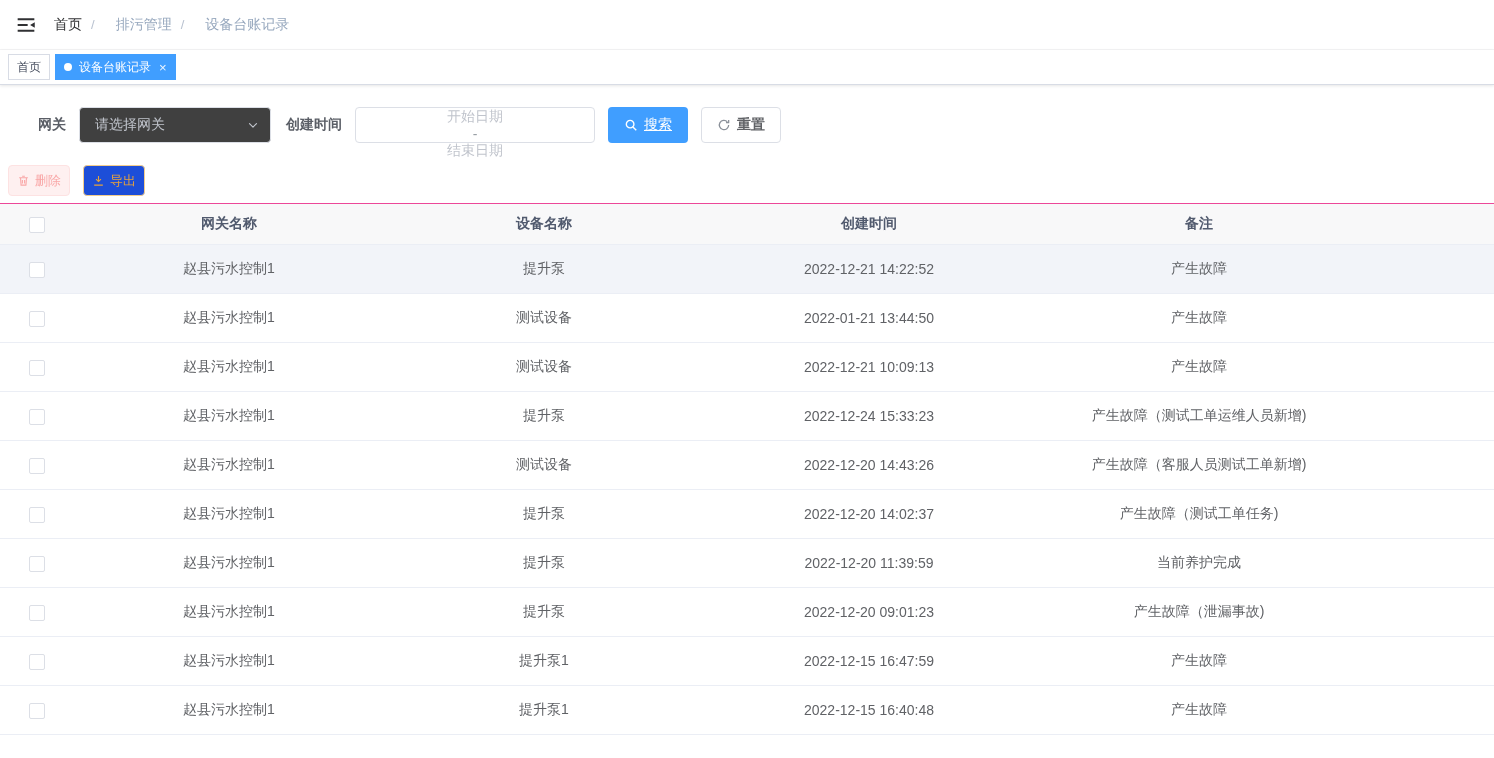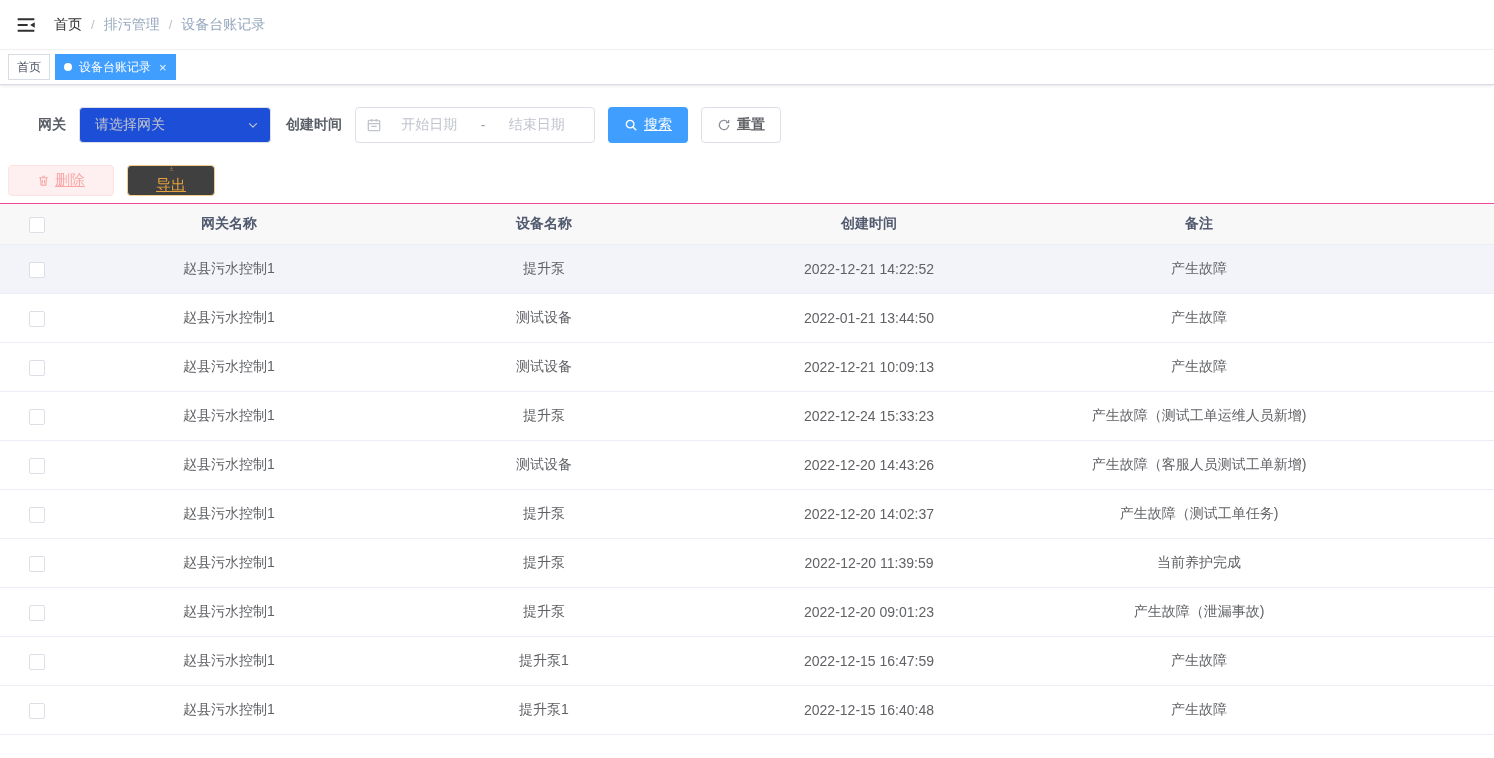--- a/index.html
+++ b/index.html
@@ -5,53 +5,53 @@
   * { margin:0; padding:0; box-sizing:border-box; }
   html,body { width:1494px; height:758px; background:#fff; overflow:hidden;
     font-family:"Liberation Sans","DejaVu Sans",sans-serif; color:#606266; font-size:14px; }
 
   
   .navbar { height:50px; display:flex; align-items:center; padding:0 16px; background:#fff;
     border-bottom:1px solid #f4f4f5; }
   .hamburger { width:20px; height:20px; margin-right:18px; cursor:pointer; display:flex; align-items:center; }
   .breadcrumb { display:flex; align-items:center; gap:9px; font-size:14px; }
   .crumb-home { color:#303133; cursor:pointer; }
-  .crumb { color:#97a8be; }
+  .crumb { color:#97a8be;margin-left:12px; }
   .crumb-sep { color:#b9c2d0; font-size:13px; }
 
   
   .tags-bar { height:35px; display:flex; align-items:center; padding-left:8px; background:#fff;
     border-bottom:1px solid #d8dce5; box-shadow:0 1px 3px 0 rgba(0,0,0,.10); position:relative; z-index:2; }
   .tag { height:26px; display:inline-flex; align-items:center; border:1px solid #d8dce5; background:#fff;
     color:#495060; font-size:12px; padding:0 8px; margin-right:5px; cursor:pointer; }
   .tag.active { background:#409eff; border-color:#409eff; color:#fff; }
   .tag .dot { width:8px; height:8px; border-radius:50%; background:#fff; margin-right:7px; }
   .tag .close { margin-left:8px; font-size:13px; line-height:1; cursor:pointer; opacity:.9; }
 
   
   .filter-bar { display:flex; align-items:center; margin:22px 0 0 38px; }
   .filter-label { font-weight:700; color:#5a5e66; margin-right:13px; white-space:nowrap; }
-  .select-box { width:192px; height:36px; border:1px solid #dcdfe6; border-radius:4px; background:#1d4ed8;
+  .select-box { width:192px; height:36px; border:1px solid #dcdfe6; border-radius:4px; background:#404040;
     display:flex; align-items:center; justify-content:space-between; padding:0 10px 0 15px;
     color:#c0c4cc; margin-right:15px; cursor:pointer; }
   .date-box { width:240px; height:36px; border:1px solid #dcdfe6; border-radius:4px; background:#fff;
-    display:flex; align-items:center; padding:0 10px; color:#c0c4cc; cursor:pointer; }
+    display:flex; align-items:center; padding:0 10px; color:#c0c4cc; cursor:pointer;flex-direction:column; }
   .date-box .ph { flex:1; text-align:center; }
   .date-box .sep { color:#9aa0a6; padding:0 4px; }
   .btn { height:36px; border-radius:4px; padding:0 15px; font-size:14px; display:inline-flex;
     align-items:center; gap:6px; cursor:pointer; border:1px solid transparent; background:#fff; }
   .btn-search { background:#409eff; color:#fff; margin-left:13px;text-decoration:underline; }
   .btn-reset { border-color:#dcdfe6; color:#606266; margin-left:13px;font-weight:bold; }
 
   
   .action-bar { margin:22px 0 0 8px; display:flex; gap:13px; }
-  .btn-sm { height:31px; border-radius:4px; padding:0 28px; font-size:15px; display:inline-flex;
-    align-items:center; gap:5px;text-decoration:underline; }
+  .btn-sm { height:31px; border-radius:4px; padding:0 8px; font-size:13px; display:inline-flex;
+    align-items:center; gap:5px; }
   .btn-delete { background:#fef0f0; border:1px solid #fde2e2; color:#f9a7a7; cursor:not-allowed; }
-  .btn-export { background:#404040; border:1px solid #f3cd8c; color:#e6a23c; cursor:pointer;flex-direction:column; }
+  .btn-export { background:#1d4ed8; border:1px solid #f3cd8c; color:#e6a23c; cursor:pointer; }
 
   
   table { width:100%; border-collapse:collapse; table-layout:fixed; margin-top:7px; font-size:14px; }
   thead th { height:41px; background:#f8f8f9; font-weight:700; color:#515a6e; text-align:center;
     border-top:1px solid #ec4899; border-bottom:1px solid #ebeef5; }
   tbody td { height:49px; text-align:center; color:#606266; border-bottom:1px solid #ebeef5; background:#fff; }
   tbody tr.hl td { background:#f2f4f9; }
   .checkbox { width:16px; height:16px; border:1px solid #dcdfe6; border-radius:2px; background:#fff;
     display:inline-block; vertical-align:middle; cursor:pointer; }
   svg { display:block; }

